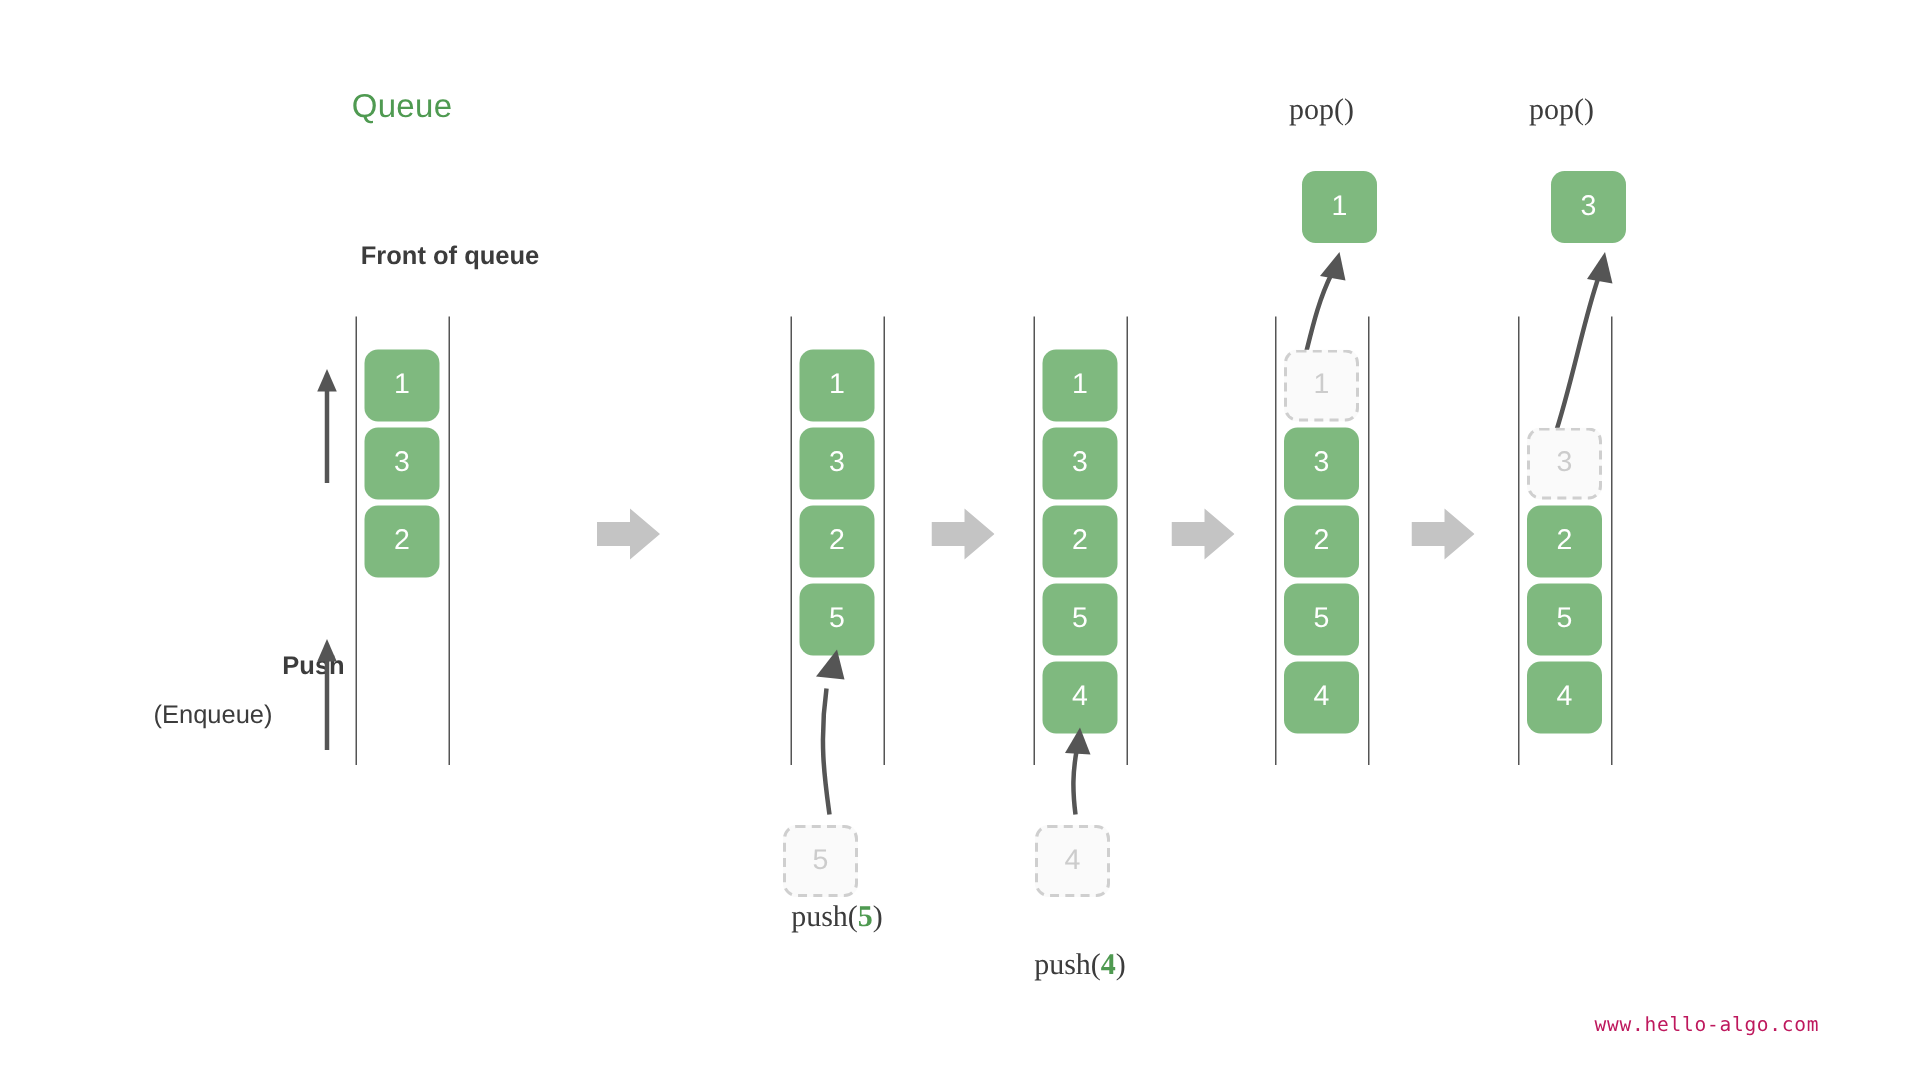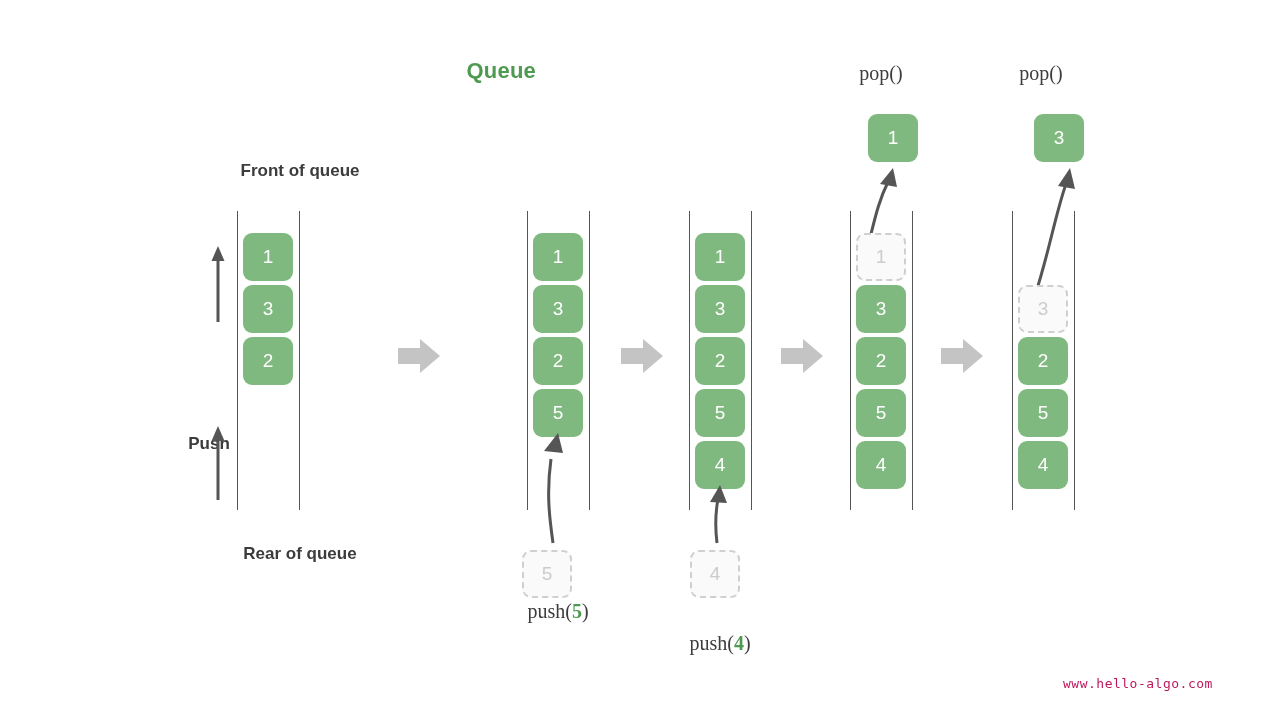--- a/index.html
+++ b/index.html
@@ -7,22 +7,22 @@
     width:1280px;height:720px;background:#ffffff;
     font-family:"Liberation Sans", sans-serif;
     overflow:hidden;position:relative;
   }
   #stage{position:absolute;left:0;top:0;width:1280px;height:720px;}
 
   .abs{position:absolute;}
 
   
   .title-queue{
-    left:0;top:58px;width:536px;text-align:right;
-    font-size:22px;font-weight:bold;color:#4f9a51;
+    left:0;top:58px;width:536px;text-align:center;
+    font-size:22px;font-weight:normal;color:#4f9a51;
     letter-spacing:.2px;
   }
   .lbl-bold{
     font-size:17px;font-weight:bold;color:#3c3c3c;
     text-align:center;white-space:nowrap;margin-left:32px;
   }
   .lbl-reg{
     font-size:17px;font-weight:normal;color:#3c3c3c;
     text-align:center;white-space:nowrap;
   }
@@ -63,22 +63,22 @@
 <body>
 
 <div id="stage">
 
   <div class="abs title-queue">Queue</div>
 
   <div class="abs lbl-bold" style="left:0;top:161px;width:536px;">Front of queue</div>
 
 
   <div class="abs lbl-bold" style="left:0;top:434px;width:284px;padding-left:35px;">Push</div>
+  <div class="abs lbl-reg" style="left:0;top:467px;width:284px;">(Enqueue)</div>
 
-  <div class="abs lbl-bold" style="left:0;top:544px;width:536px;">Rear of queue</div>
 
   <svg class="abs" style="left:206px;top:244px;" width="24" height="80">
     <line x1="12" y1="78" x2="12" y2="14" stroke="#555555" stroke-width="3"></line>
     <polygon points="12,2 5.5,17 18.5,17" fill="#555555"></polygon>
   </svg>
   <svg class="abs" style="left:206px;top:424px;" width="24" height="78">
     <line x1="12" y1="76" x2="12" y2="14" stroke="#555555" stroke-width="3"></line>
     <polygon points="12,2 5.5,17 18.5,17" fill="#555555"></polygon>
   </svg>
 

